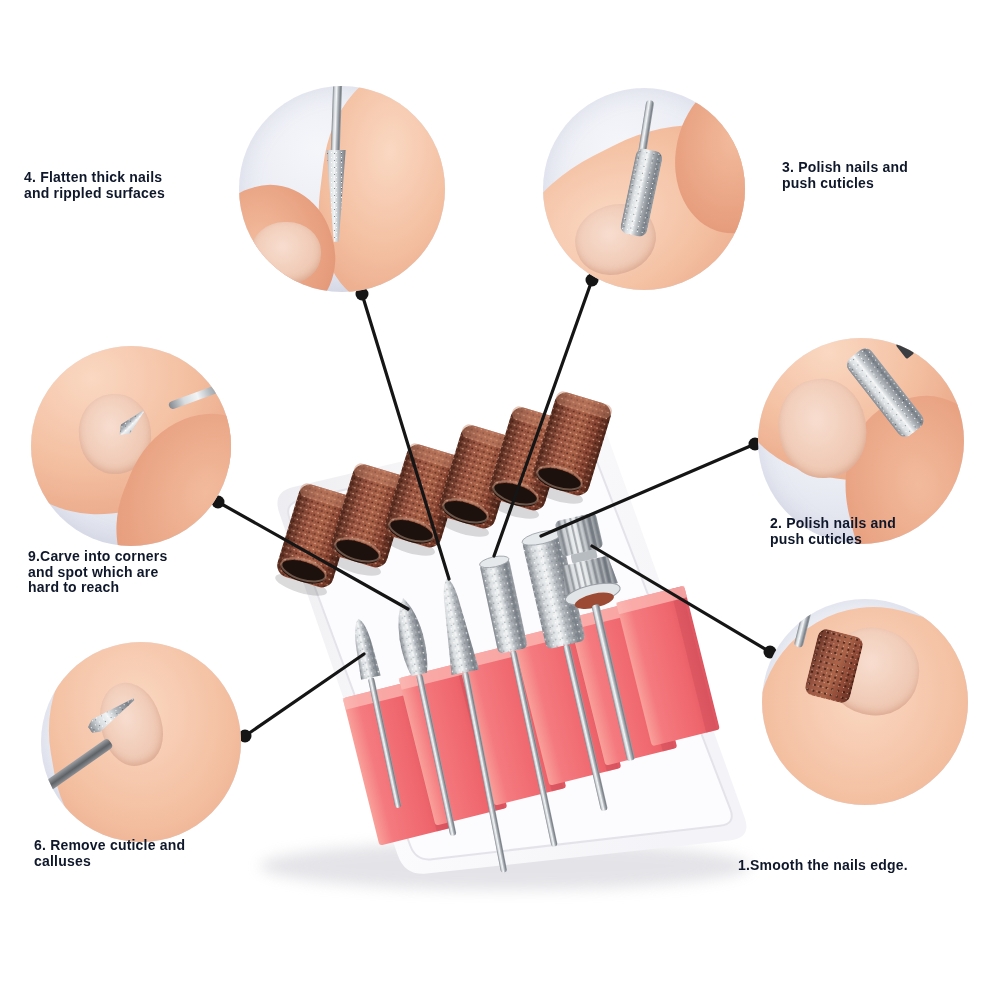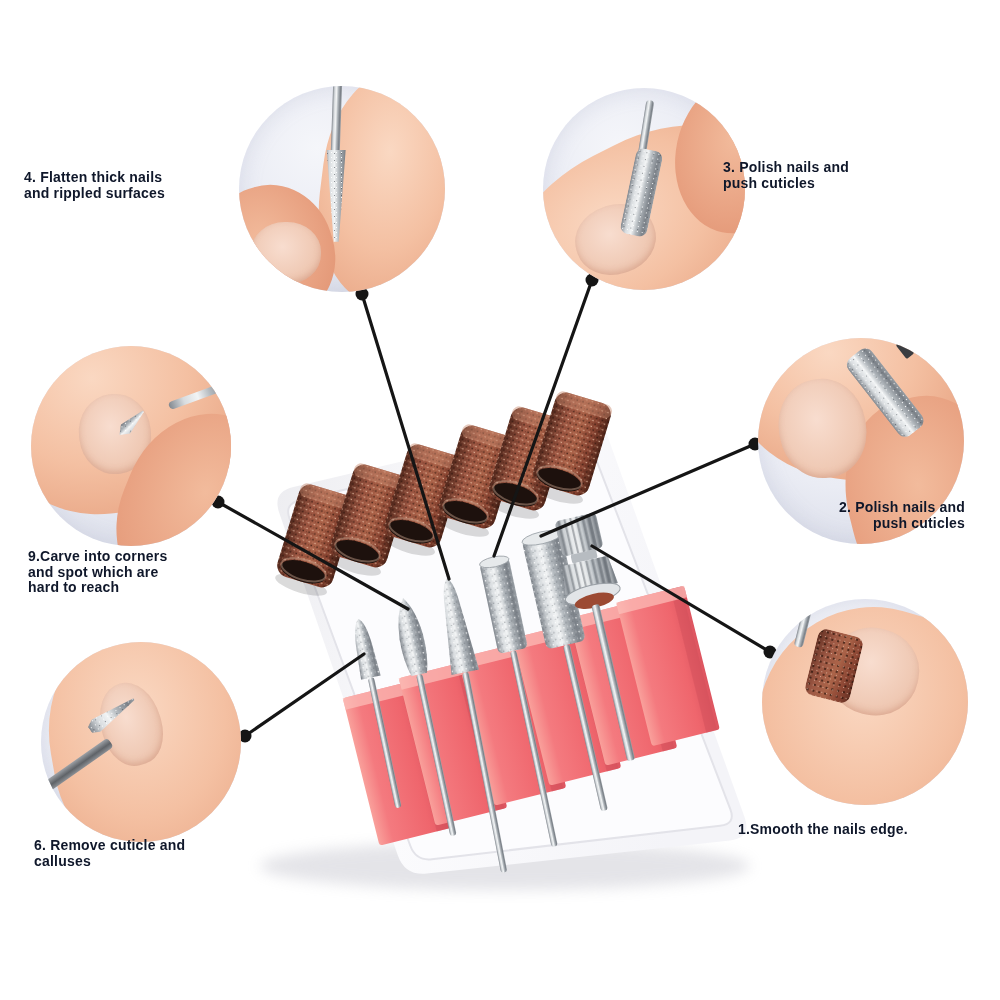--- a/index.html
+++ b/index.html
@@ -274,24 +274,24 @@
 
   <div class="vig" style="left:762px;top:599px;width:206px;height:206px;">
     <div class="v-el skin" style="right:-16%;bottom:-30%;width:120%;height:125%;border-radius:46%;transform:rotate(16deg);"></div>
     <div class="v-el nail" style="left:32%;top:14%;width:44%;height:42%;transform:rotate(12deg);"></div>
     <div class="v-el silver" style="left:20%;top:-14%;width:9px;height:38%;border-radius:4px;transform:rotate(14deg);"></div>
     <div class="v-el band" style="left:24%;top:16%;width:46px;height:68px;border-radius:9px;transform:rotate(14deg);"></div>
   </div>
 
   <div class="callout" style="left:24px;top:170px;width:205px;">4. Flatten thick nails
 and rippled surfaces</div>
-  <div class="callout" style="left:723px;top:160px;width:210px;">3. Polish nails and
+  <div class="callout" style="left:782px;top:160px;width:210px;">3. Polish nails and
 push cuticles</div>
   <div class="callout" style="left:28px;top:549px;width:215px;">9.Carve into corners
 and spot which are
 hard to reach</div>
-  <div class="callout" style="left:770px;top:500px;width:195px;text-align:right;">2. Polish nails and
+  <div class="callout" style="left:770px;top:516px;width:195px;text-align:left;">2. Polish nails and
 push cuticles</div>
   <div class="callout" style="left:34px;top:838px;width:240px;">6. Remove cuticle and
 calluses</div>
-  <div class="callout" style="left:738px;top:822px;width:255px;">1.Smooth the nails edge.</div>
+  <div class="callout" style="left:738px;top:858px;width:255px;">1.Smooth the nails edge.</div>
 
 </div>
 
 </body></html>

